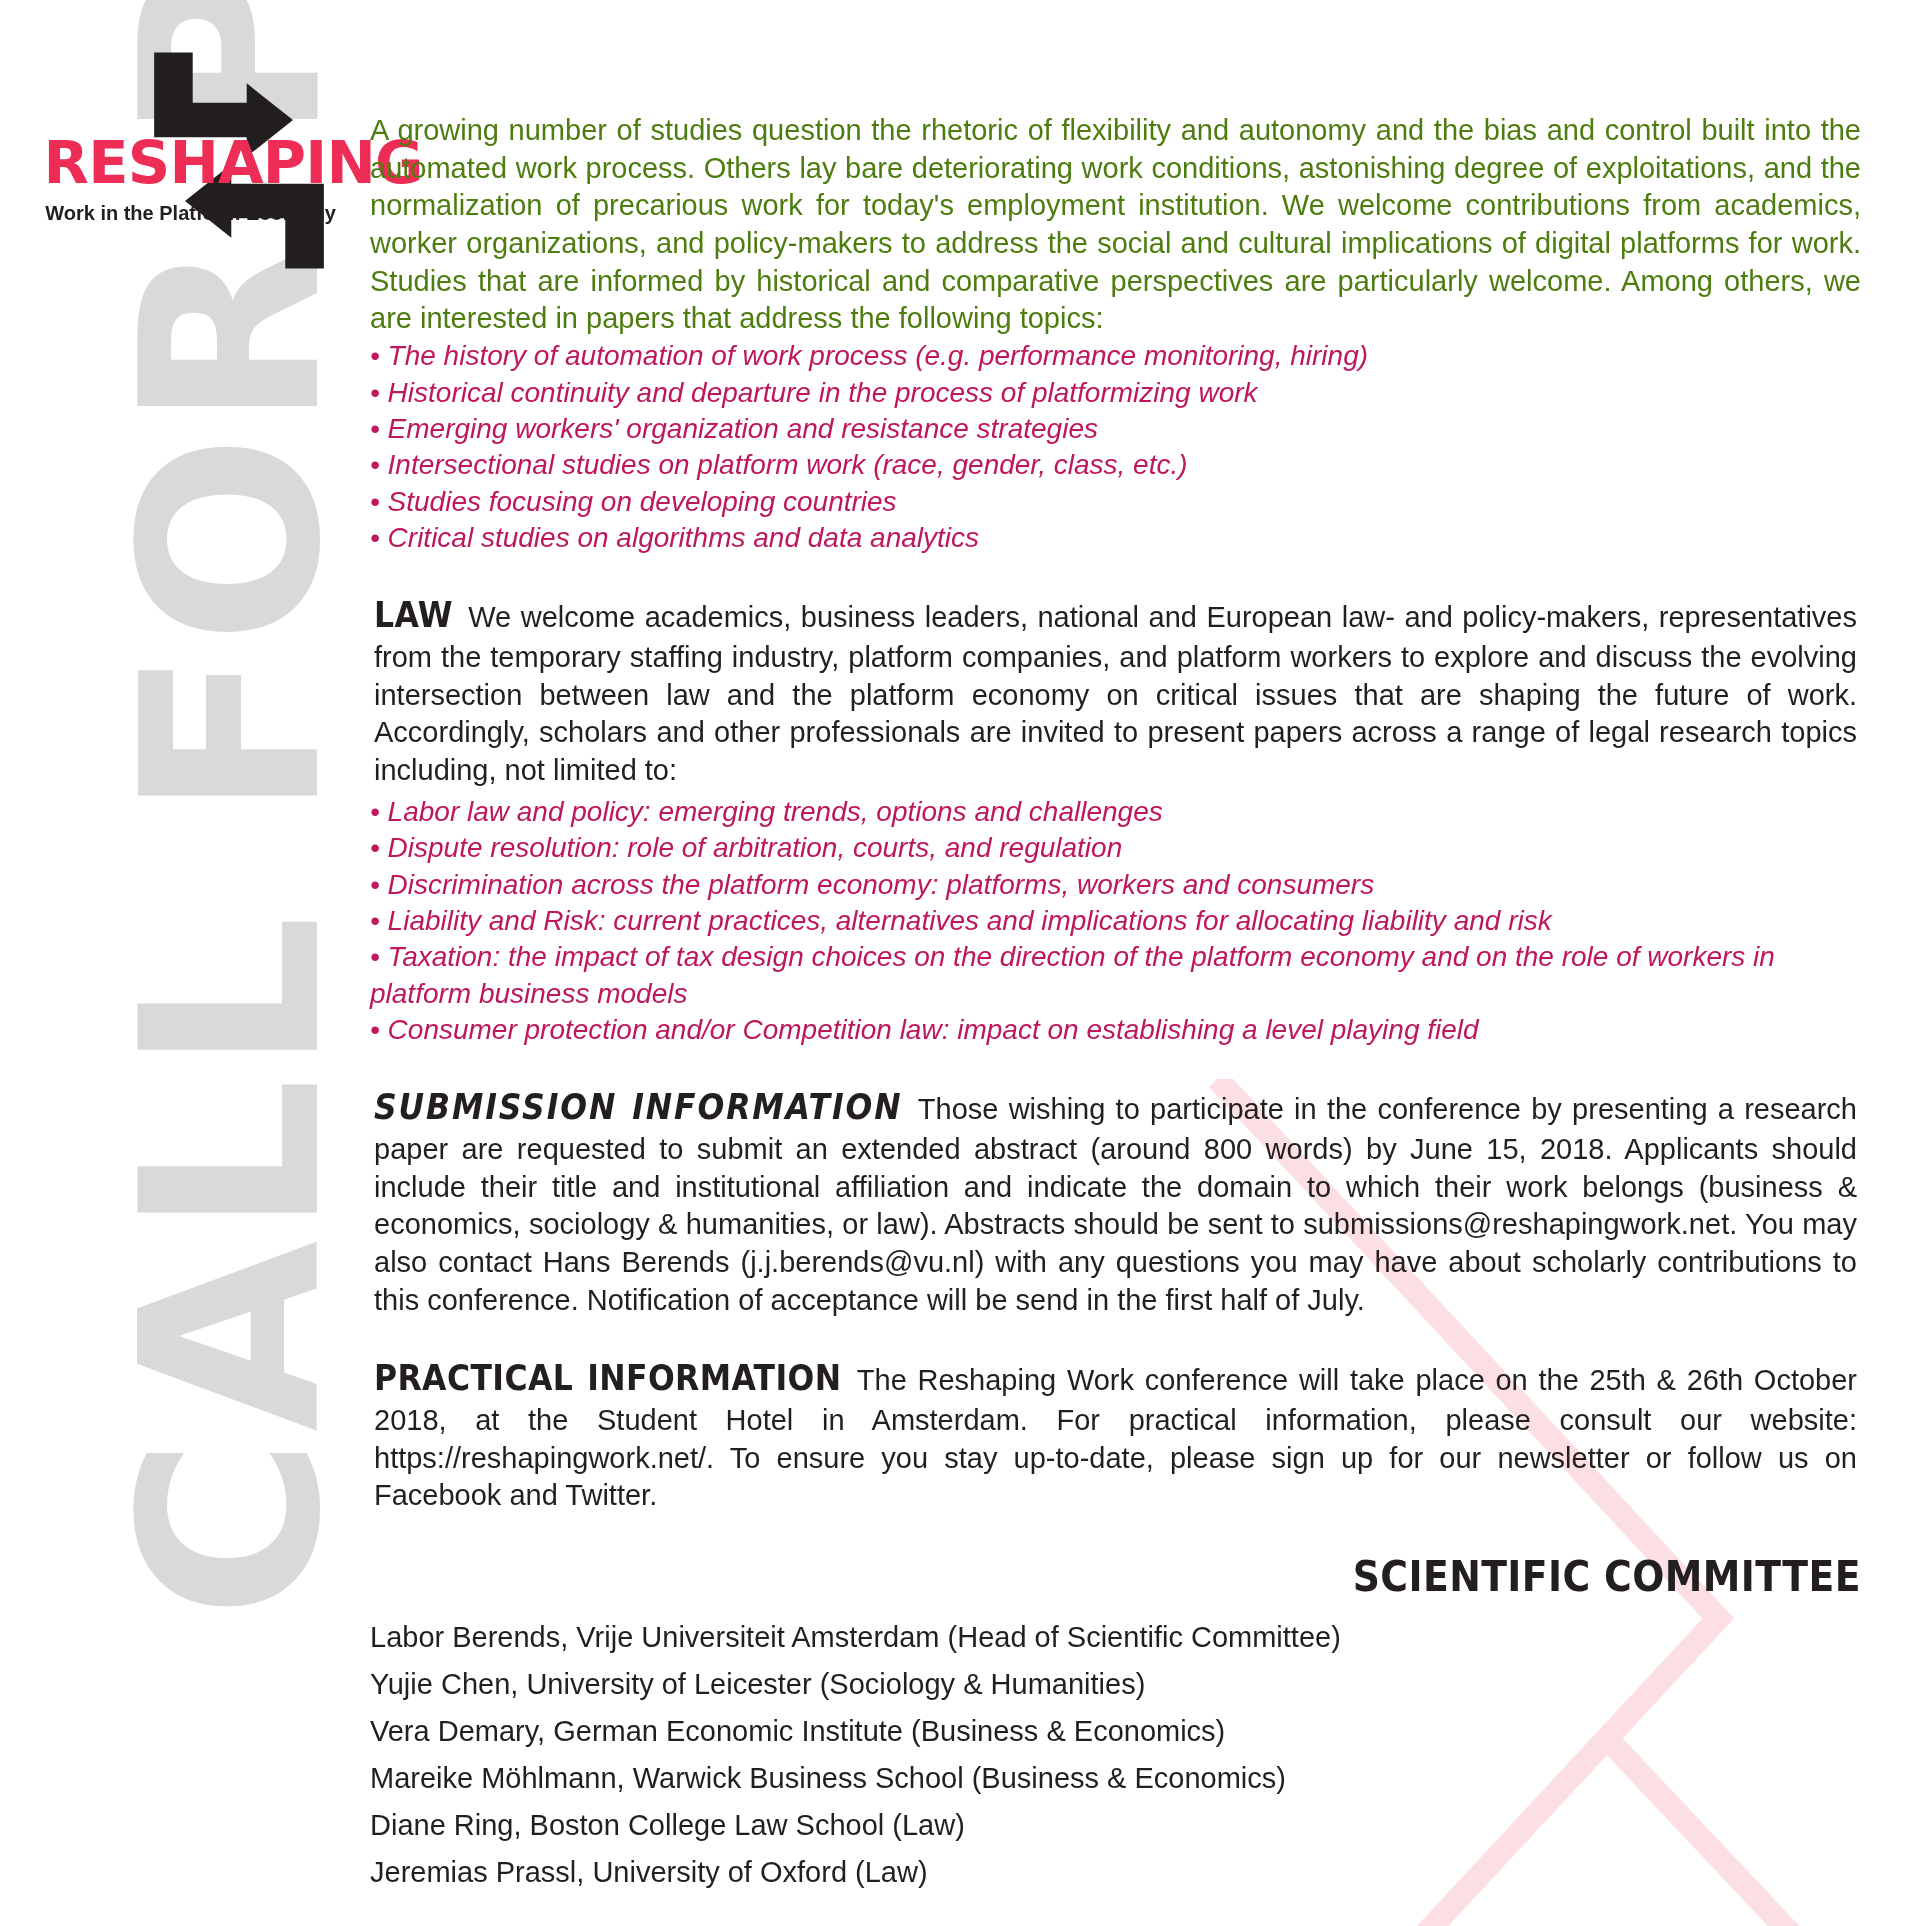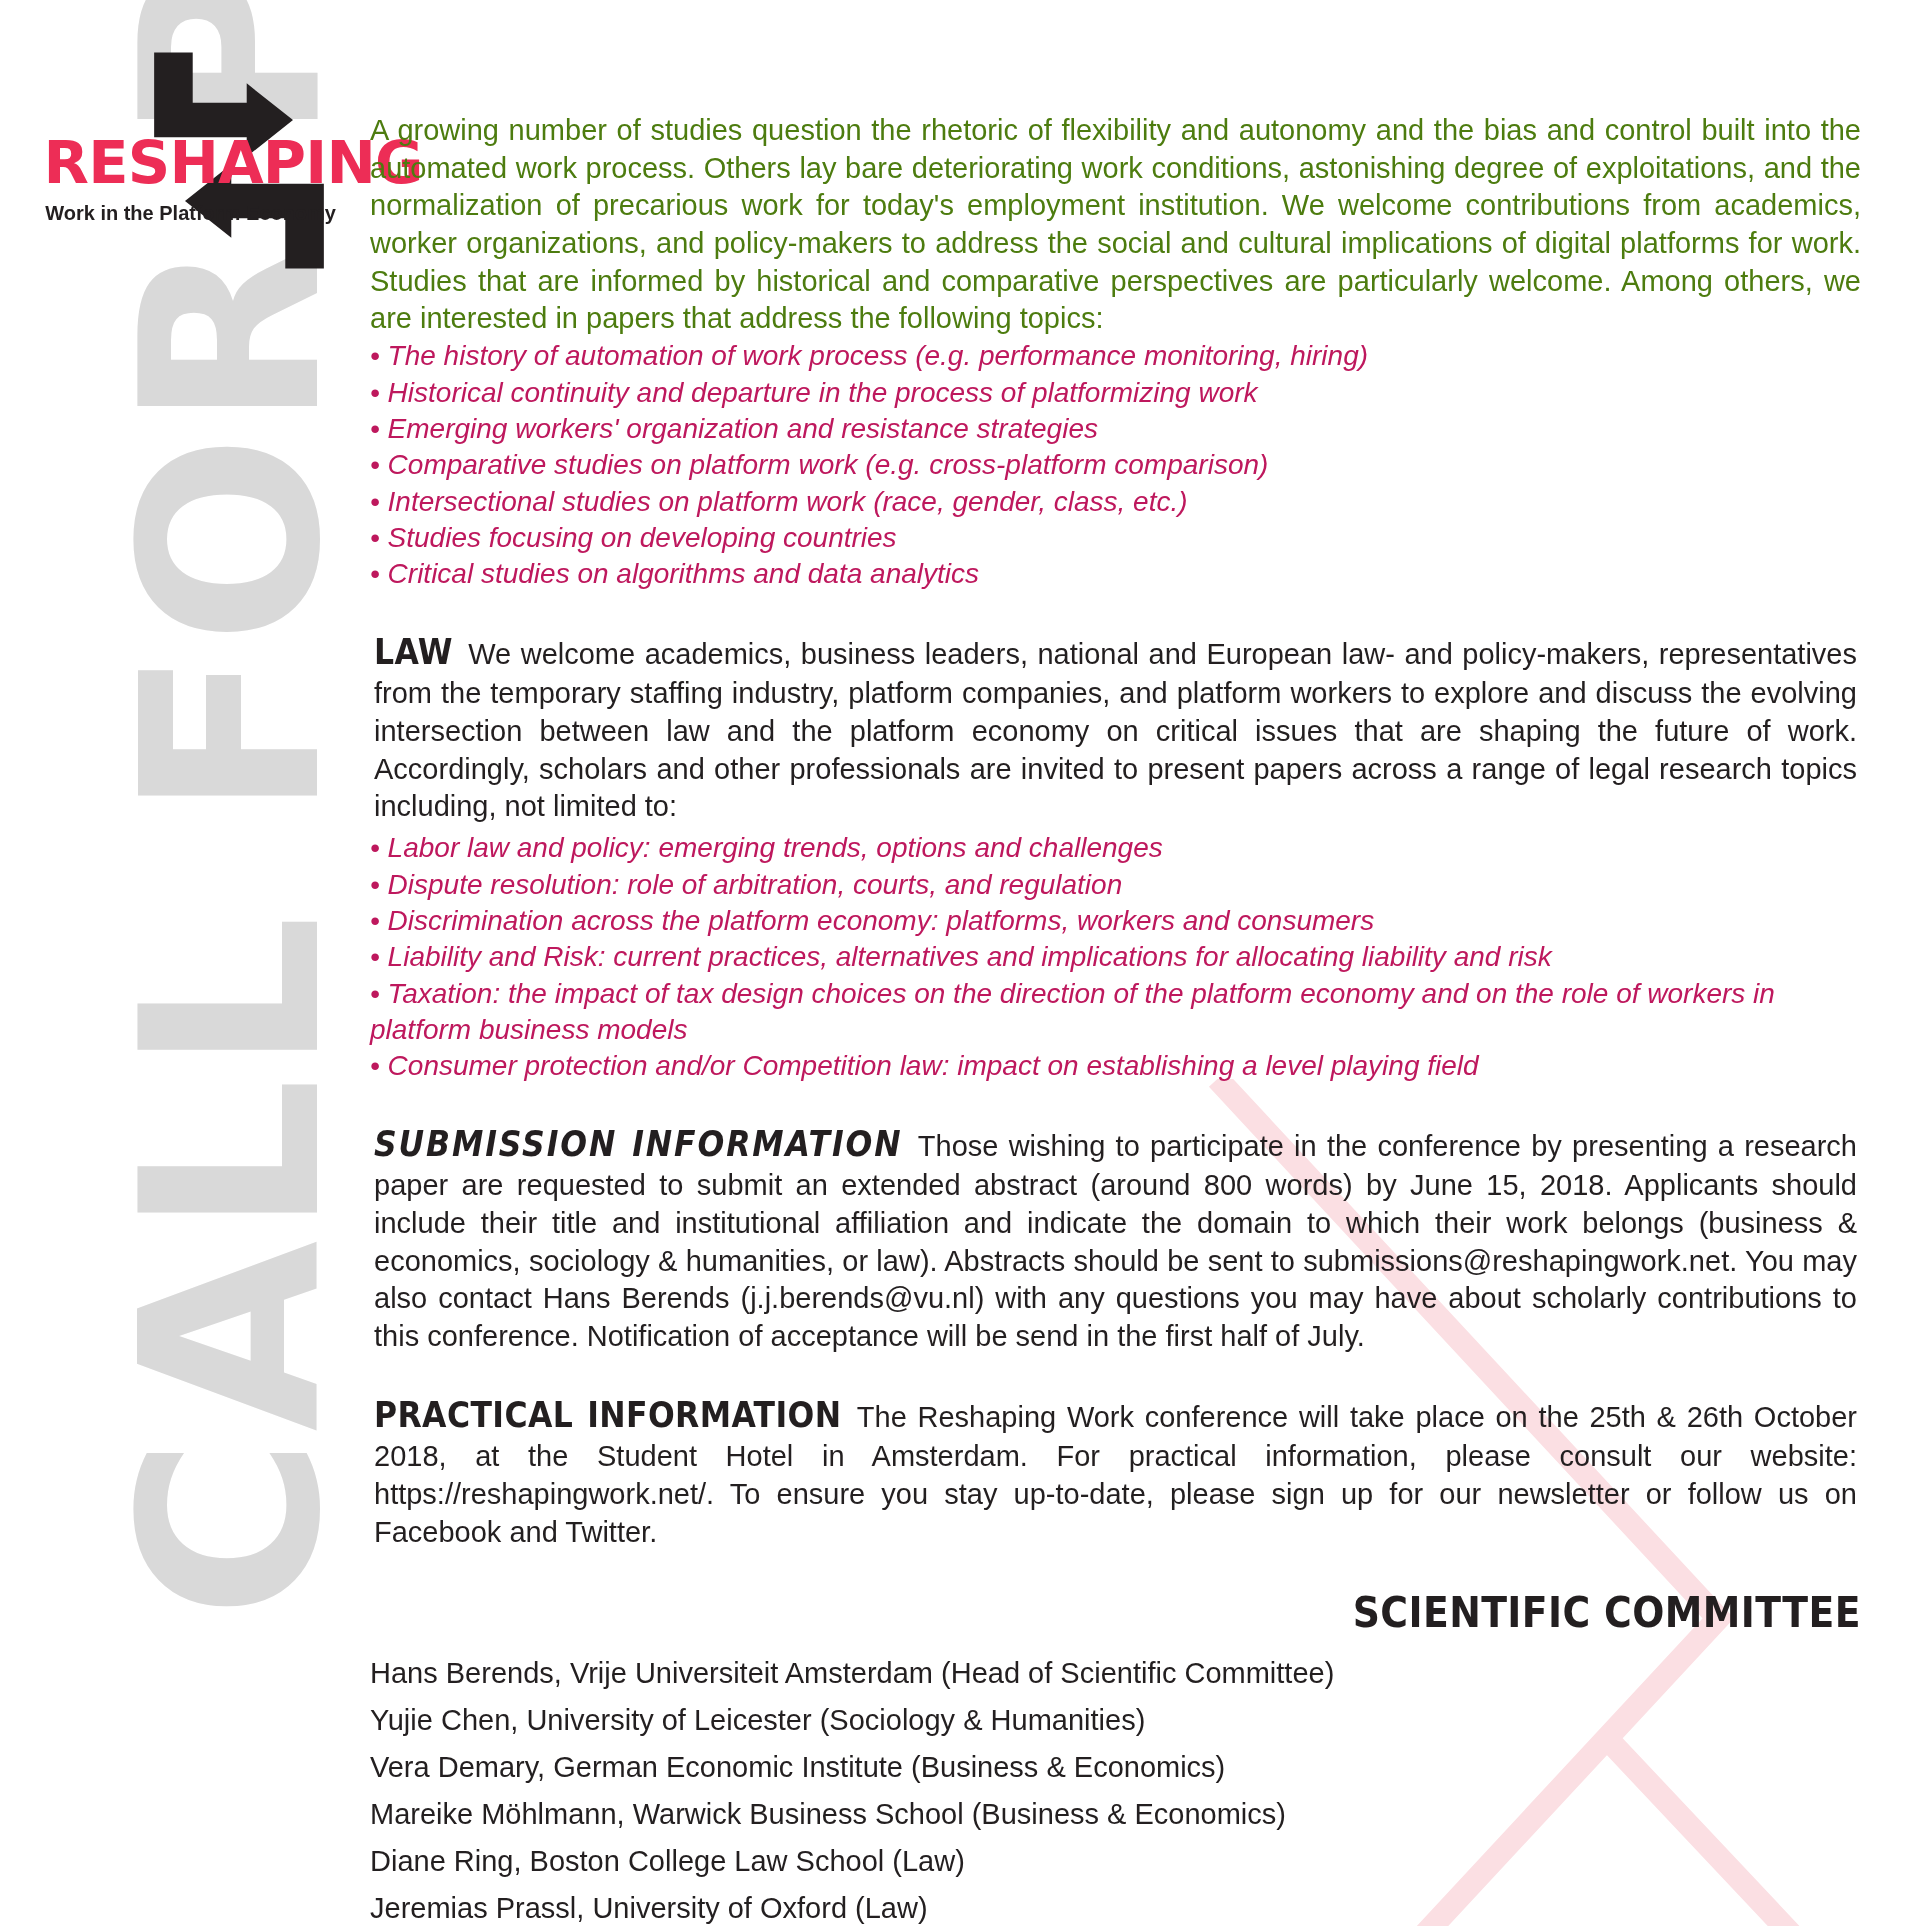--- a/index.html
+++ b/index.html
@@ -210,21 +210,20 @@
   </div>
 
   <div class="content">
 
     <div class="section section-first">
       <p class="body">A growing number of studies question the rhetoric of flexibility and autonomy and the bias and control built into the automated work process. Others lay bare deteriorating work conditions, astonishing degree of exploitations, and the normalization of precarious work for today's employment institution. We welcome contributions from academics, worker organizations, and policy-makers to address the social and cultural implications of digital platforms for work. Studies that are informed by historical and comparative perspectives are particularly welcome. Among others, we are interested in papers that address the following topics:</p>
       <ul class="bullets">
         <li>The history of automation of work process (e.g. performance monitoring, hiring)</li>
         <li>Historical continuity and departure in the process of platformizing work</li>
         <li>Emerging workers' organization and resistance strategies</li>
-        <li>Comparative studies on platform work (e.g. cross-platform comparison)</li>
         <li>Intersectional studies on platform work (race, gender, class, etc.)</li>
         <li>Studies focusing on developing countries</li>
         <li>Critical studies on algorithms and data analytics</li>
       </ul>
     </div>
 
     <div class="section">
       <p class="inline-para"><span class="sec-head">LAW</span><span class="lead-gap"></span><span>We welcome academics, business leaders, national and European law- and policy-makers, representatives from the temporary staffing industry, platform companies, and platform workers to explore and discuss the evolving intersection between law and the platform economy on critical issues that are shaping the future of work. Accordingly, scholars and other professionals are invited to present papers across a range of legal research topics including, not limited to:</span></p>
       <ul class="bullets">
         <li>Labor law and policy: emerging trends, options and challenges</li>
@@ -240,21 +239,21 @@
       <p class="inline-para"><span class="sec-head spaced">SUBMISSION INFORMATION</span><span class="lead-gap"></span><span>Those wishing to participate in the conference by presenting a research paper are requested to submit an extended abstract (around 800 words) by June 15, 2018. Applicants should include their title and institutional affiliation and indicate the domain to which their work belongs (business &amp; economics, sociology &amp; humanities, or law). Abstracts should be sent to submissions@reshapingwork.net. You may also contact Hans Berends (j.j.berends@vu.nl) with any questions you may have about scholarly contributions to this conference. Notification of acceptance will be send in the first half of July.</span></p>
     </div>
 
     <div class="section">
       <p class="inline-para"><span class="sec-head">PRACTICAL INFORMATION</span><span class="lead-gap"></span><span>The Reshaping Work conference will take place on the 25th &amp; 26th October 2018, at the Student Hotel in Amsterdam. For practical information, please consult our website: https://reshapingwork.net/. To ensure you stay up-to-date, please sign up for our newsletter or follow us on Facebook and Twitter.</span></p>
     </div>
 
     <div class="section">
       <div class="committee-head">SCIENTIFIC COMMITTEE</div>
       <ul class="committee-list">
-        <li>Hans Berends, Vrije Universiteit Amsterdam (Head of Scientific Committee)</li>
+        <li>Labor Berends, Vrije Universiteit Amsterdam (Head of Scientific Committee)</li>
         <li>Yujie Chen, University of Leicester (Sociology &amp; Humanities)</li>
         <li>Vera Demary, German Economic Institute (Business &amp; Economics)</li>
         <li>Mareike Möhlmann, Warwick Business School (Business &amp; Economics)</li>
         <li>Diane Ring, Boston College Law School (Law)</li>
         <li>Jeremias Prassl, University of Oxford (Law)</li>
       </ul>
     </div>
 
   </div>
 </div>

